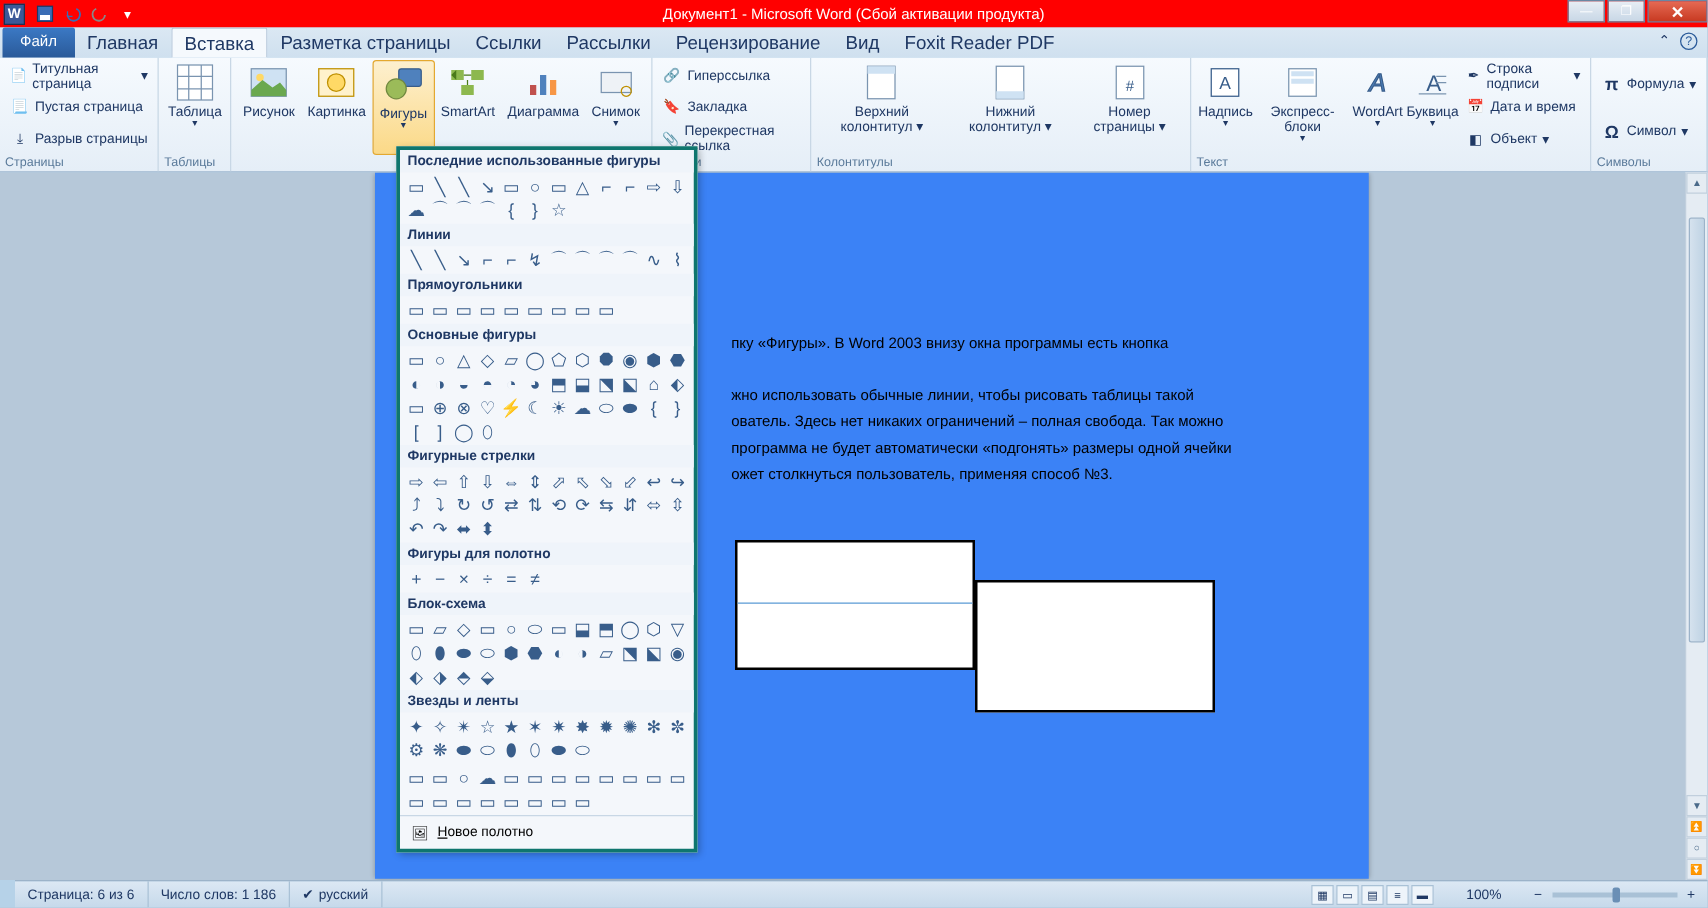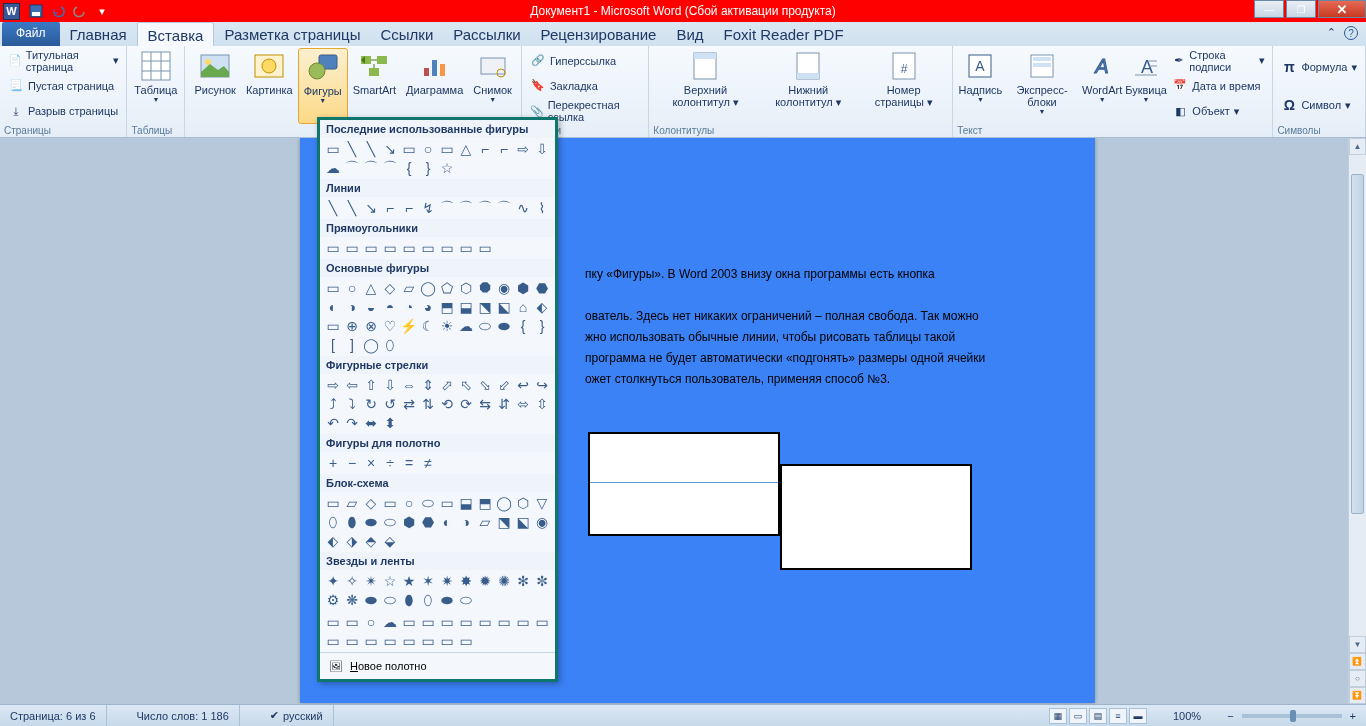--- a/index.html
+++ b/index.html
@@ -50,21 +50,21 @@
 .rect2 { left: 480px; top: 326px; width: 192px; height: 106px; z-index: 1; }
 .blue-line { position: absolute; left: 290px; top: 344px; width: 188px; height: 1px; background: #5b9bd5; z-index: 3; }
 
 
 .v-scroll { position: absolute; right: 0; top: 138px; bottom: 22px; width: 18px; background: #e5ecf3; border-left: 1px solid #c1cfdd; }
 .v-thumb { position: absolute; top: 36px; left: 2px; right: 2px; height: 340px; background: linear-gradient(90deg,#d5e2ee,#bfd3e4); border: 1px solid #9cb3c9; border-radius: 2px; }
 .scroll-btn { height: 17px; display: flex; align-items: center; justify-content: center; background: #e5ecf3; border: 1px solid #c1cfdd; font-size: 8px; color: #4a6a8a; }
 .nav-btns { position: absolute; bottom: 0; left: 0; right: 0; }
 
 
-.status-bar { position: absolute; bottom: 0; left: 0; right: 0; height: 22px; background: linear-gradient(#dce8f4,#c6d9ea); border-top: 1px solid #9cb3c9; display: flex; align-items: center; font-size: 11px; color: #1f3864; gap: 20px; }
+.status-bar { position: absolute; bottom: 0; left: 12px; right: 0; height: 22px; background: linear-gradient(#dce8f4,#c6d9ea); border-top: 1px solid #9cb3c9; display: flex; align-items: center; font-size: 11px; color: #1f3864; }
 .status-item { padding: 0 10px; border-right: 1px solid #a9c1d6; height: 100%; display: flex; align-items: center; gap: 4px; }
 .status-right { margin-left: auto; display: flex; align-items: center; gap: 2px; padding-right: 10px; }
 .view-btn { width: 18px; height: 16px; border: 1px solid #a9c1d6; background: #eef4fa; display: flex; align-items: center; justify-content: center; font-size: 9px; }
 .zoom-slider { width: 100px; height: 4px; background: #a9c1d6; position: relative; margin: 0 6px; }
 .zoom-thumb { position: absolute; left: 48px; top: -4px; width: 6px; height: 12px; background: #6a8fb5; border-radius: 2px; }
 
 svg { display: block; }
 </style>
 </head>
 <body>
@@ -338,22 +338,22 @@
       </div>
     <div class="grp-label">Символы</div>
   </div>
 </div>
 
 <div class="doc-area">
   <div class="page">
     <div class="page-text">
       <div>пку «Фигуры». В Word 2003  внизу окна программы есть кнопка</div>
       <div style="height:21px;"></div>
+      <div>жно использовать обычные линии, чтобы рисовать таблицы такой</div>
       <div>ователь. Здесь нет никаких ограничений – полная свобода. Так можно</div>
-      <div>жно использовать обычные линии, чтобы рисовать таблицы такой</div>
       <div>программа не будет автоматически «подгонять» размеры одной ячейки</div>
       <div>ожет столкнуться пользователь, применяя способ №3.</div>
     </div>
     <div class="rect-shape rect1"></div>
     <div class="rect-shape rect2"></div>
     <div class="blue-line"></div>
   </div>
 </div>
 
 <div class="shapes-dd">

